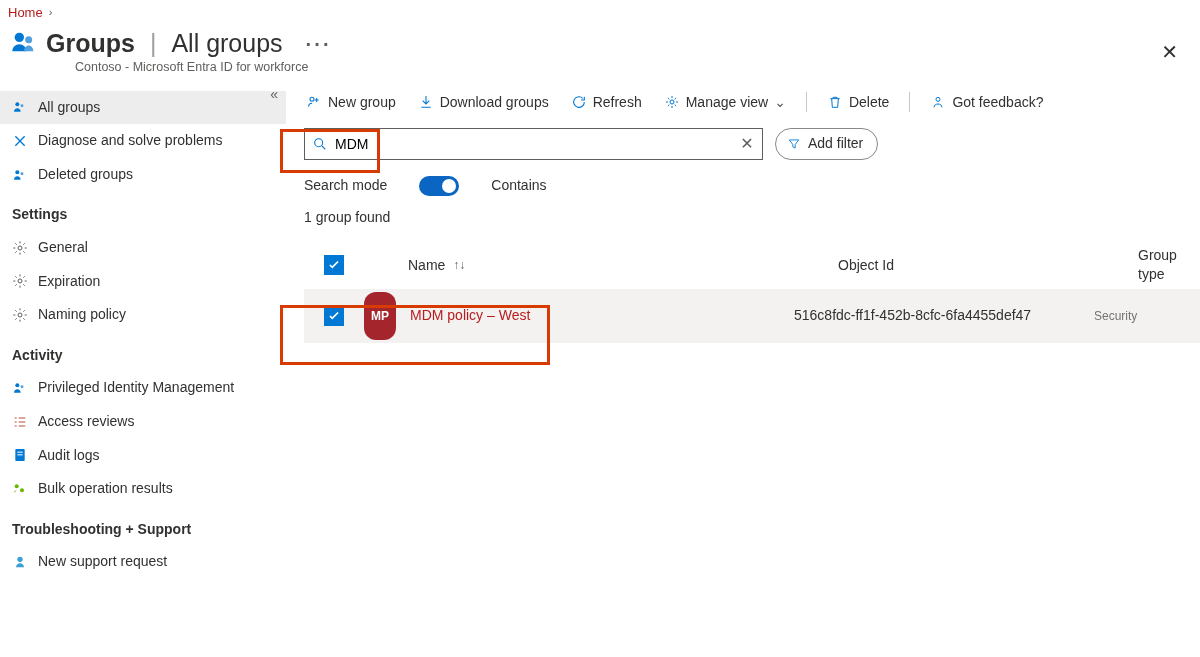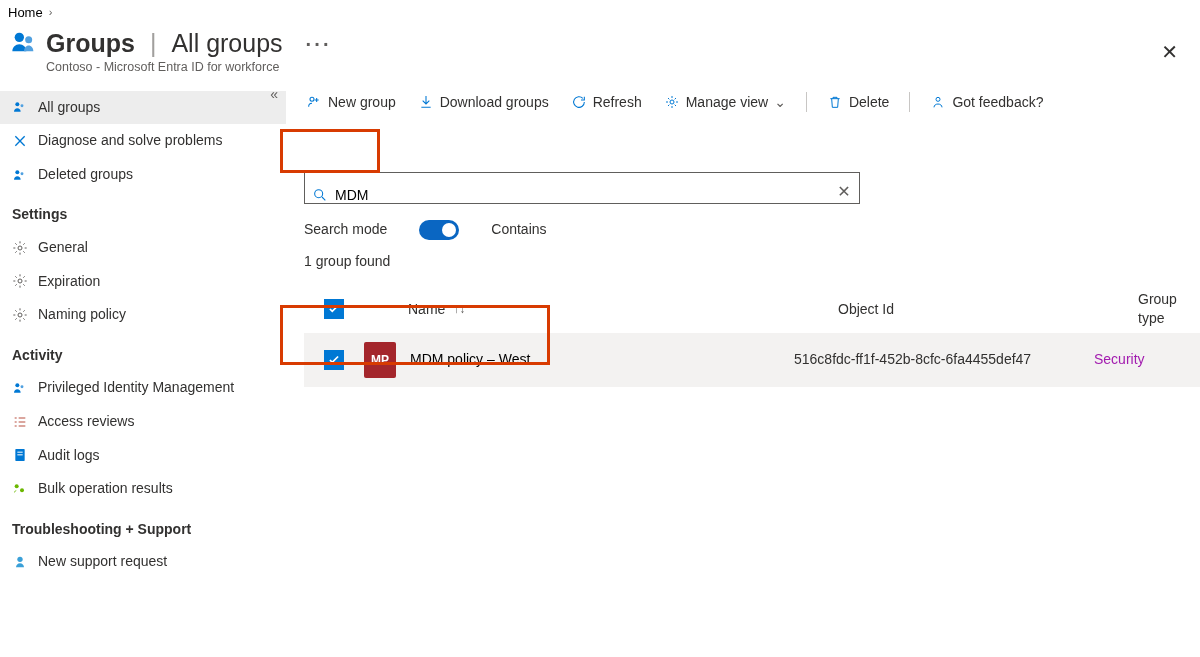--- a/index.html
+++ b/index.html
@@ -4,21 +4,21 @@
 <style>
   * { box-sizing: border-box; }
   body {
     margin: 0;
     font-family: "Segoe UI", -apple-system, BlinkMacSystemFont, sans-serif;
     font-size: 14px;
     color: #323130;
     background: #fff;
     line-height: 1.4;
   }
-  a { color: #000000; text-decoration: none; cursor: pointer; }
+  a { color: #b91c1c; text-decoration: none; cursor: pointer; }
 
   .breadcrumb {
     padding: 4px 16px 2px 8px;
     font-size: 13px;
     display: flex;
     align-items: center;
     gap: 6px;
   }
   .breadcrumb .chev { color: #605e5c; font-size: 11px; }
 
@@ -41,20 +41,21 @@
     align-items: center;
     gap: 15px;
   }
   .header-title .sep { color: #a19f9d; font-weight: 300; }
   .header-title .suffix { font-weight: 400; }
   .header-title .more { color: #605e5c; font-size: 20px; margin-left: 8px; cursor: pointer; letter-spacing:2px;}
   .header-sub {
     font-size: 12.5px;
     color: #605e5c;
     margin-top: -2px;
+    margin-left: 29px;
   }
   .close-x {
     font-size: 20px;
     color: #323130;
     cursor: pointer;
     padding: 4px 6px;
     margin-top: 8px;
   }
 
   .body-wrap {
@@ -124,27 +125,26 @@
   .tsep { width:1px; height:20px; background:#c8c6c4; }
 
   .filter-row {
     display: flex;
     align-items: center;
     gap: 12px;
     padding: 4px 0 8px 0;
   }
   .search-box {
     position: relative;
-    width: 556px;
+    width: 459px;
     height: 32px;
     border: 1px solid #605e5c;
     display: flex;
-    align-items: flex-end;
+    align-items: center;
     background: #fff;
-    margin-top: 44px;
   }
   .search-box .sicon {
     width: 30px; display:flex; align-items:center; justify-content:center;
     color: #0078d4;
   }
   .search-box input {
     border: none; outline: none;
     font-size: 14px;
     flex: 1 1 auto;
     font-family: inherit;
@@ -215,28 +215,28 @@
     display: flex; align-items:center; justify-content:center;
     cursor: pointer;
     margin-left: 20px;
   }
   .thead .chk { margin-left:20px; }
   .chk svg { width:14px; height:14px; }
   .cell-name {
     display: flex; align-items: center; gap: 14px;
   }
   .avatar {
-    width: 32px; height: 36px; border-radius: 2px;
+    width: 32px; height: 48px; border-radius: 12px;
     background: #a4262c;
     color: #fff; font-weight:600; font-size:12px;
     display:flex; align-items:center; justify-content:center;
   }
   .cell-name a { font-size:14px; }
   .cell-oid { font-size:14px; color:#323130; }
-  .cell-type { font-size:14px; color:#a21caf; }
+  .cell-type { font-size:12px; color:#737373; }
 
   
   .hl {
     position: absolute;
     border: 3px solid #d83b01;
     pointer-events: none;
     z-index: 10;
   }
   .mainrel { position: relative; }
 </style>
@@ -448,20 +448,28 @@
       <div class="search-box">
         <span class="sicon">
             <svg viewBox="0 0 24 24" width="16" height="16">
               <circle cx="10" cy="10" r="6" stroke="#0078d4" stroke-width="1.6" fill="none"></circle>
               <path d="M15 15l5 5" stroke="#0078d4" stroke-width="1.6"></path>
             </svg>
           </span>
         <input value="MDM" style="">
         <span class="sclear">✕</span>
       </div>
+      <div class="add-filter">
+        <span class="ico">
+            <svg viewBox="0 0 24 24" width="14" height="14">
+              <path d="M4 5h16L14 13v6l-4-2v-4L4 5z" stroke="#0078d4" stroke-width="1.5" fill="none"></path>
+            </svg>
+          </span>
+        <span>Add filter</span>
+      </div>
     </div>
 
     <div class="mode-row">
       <span>Search mode</span>
       <div class="toggle"></div>
       <span>Contains</span>
     </div>
 
     <div class="found-row">1 group found</div>
 

